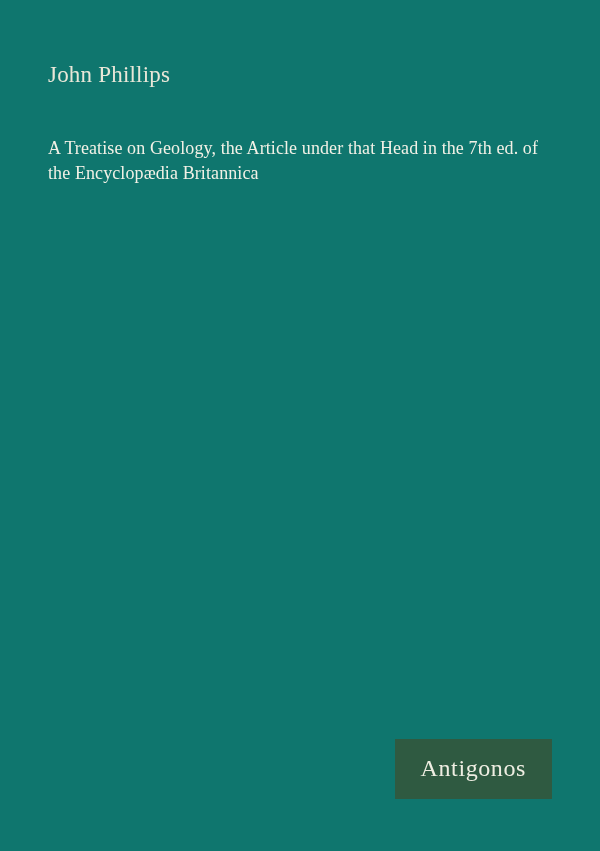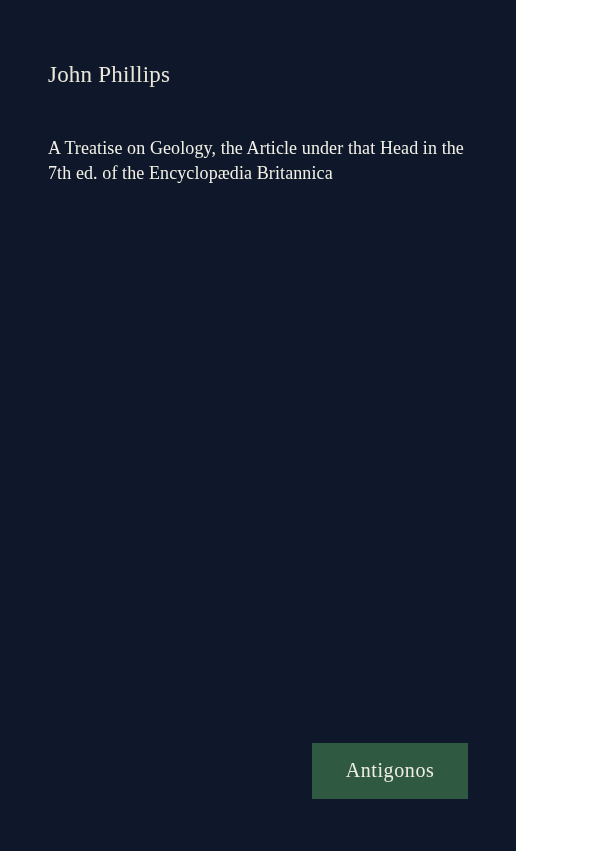--- a/index.html
+++ b/index.html
@@ -8,23 +8,23 @@
   }
   body {
     width: 600px;
     height: 851px;
     background: #ffffff;
     font-family: "Liberation Serif", serif;
   }
   .cover {
     position: relative;
     box-sizing: border-box;
-    width: 516px;
+    width: 600px;
     height: 851px;
-    background: #0f172a;
+    background: #0f766e;
     padding: 52px 48px 0 48px;
     overflow: hidden;
   }
   .author {
     color: #e9e7d8;
     font-size: 23px;
     line-height: 1.3;
     font-weight: normal;
     letter-spacing: 0.2px;
     margin: 0;
@@ -39,21 +39,21 @@
     padding-top: 46px;
     max-width: 500px;
     letter-spacing: 0.1px;
   }
   .publisher-box {
     position: absolute;
     right: 48px;
     bottom: 52px;
     background: #2f5a41;
     color: #efeee2;
-    font-size: 20px;
+    font-size: 24px;
     letter-spacing: 0.6px;
     padding: 16px 26px 17px 26px;
     text-align: center;
     min-width: 104px;
   }
 </style>
 </head>
 <body>
 
 <div class="cover">

